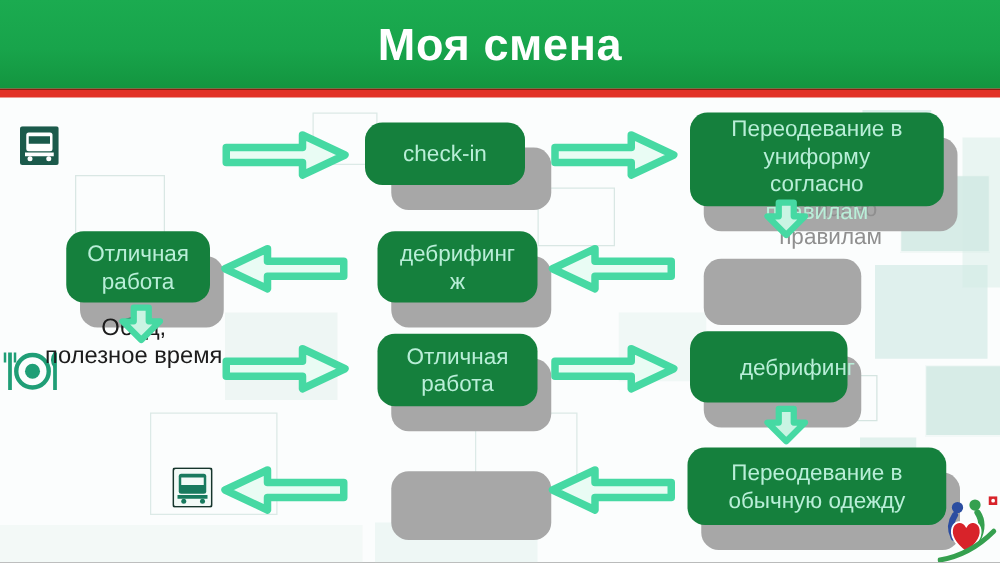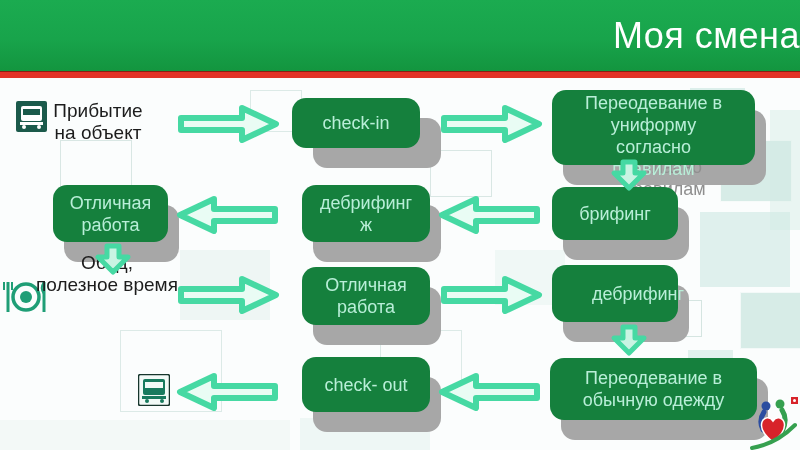--- a/index.html
+++ b/index.html
@@ -5,22 +5,22 @@
   html,body{margin:0;padding:0;background:#888;}
   .slide{position:relative;width:800px;height:450px;background:#fbfdfd;overflow:hidden;
          font-family:"Liberation Sans",sans-serif;}
 
   
   .tile{position:absolute;pointer-events:none;}
 
   
   .header{position:absolute;left:0;top:0;width:800px;height:71px;
           background:linear-gradient(180deg,#1bab50 0%,#18a44b 55%,#13953f 100%);z-index:5;}
-  .header .title{display:block;text-align:right;line-height:71px;font-size:36px;
-          font-weight:400;color:#ffffff;letter-spacing:.5px;}
+  .header .title{display:block;text-align:center;line-height:71px;font-size:36px;
+          font-weight:700;color:#ffffff;letter-spacing:.5px;}
   .red-line{position:absolute;left:0;top:71px;width:800px;height:6px;background:#e23227;
           border-top:1px solid #8c1d12;z-index:5;}
 
   
   .box,.box-shadow{position:absolute;border-radius:14px;box-sizing:border-box;}
   .box{background:#15803d;color:#b9eed8;z-index:2;display:flex;align-items:center;
        justify-content:center;text-align:center;font-size:18px;line-height:22px;}
   .box .ml{white-space:pre-line;}
   .box-shadow{background:#a7a7a7;z-index:1;color:#8f8f8f;display:flex;
        justify-content:center;text-align:center;font-size:18px;line-height:22px;}
@@ -100,22 +100,20 @@
   <span class="icon ic-bus1">
     <svg width="31" height="31" viewBox="0 0 31 31">
       <rect x="0" y="0" width="31" height="31" rx="2" fill="#1b5a4b"></rect>
       <rect x="5" y="5" width="21" height="15" rx="2" fill="#ffffff"></rect>
       <rect x="7" y="8" width="17" height="6" fill="#1b5a4b"></rect>
       <rect x="4" y="21" width="23" height="3" fill="#ffffff"></rect>
       <circle cx="8" cy="26" r="2" fill="#ffffff"></circle>
       <circle cx="23" cy="26" r="2" fill="#ffffff"></circle>
     </svg>
   </span>
-  <div class="side-label lbl-arrival ml">Прибытие
-на объект</div>
 
   <span class="arr a-r1a">
     <svg width="104" height="42" viewBox="0 0 104 42">
         <polygon points="4,15 65,15 65,5 99,21 65,37 65,27 4,27" fill="#e9fcf4" stroke="#46d9a3" stroke-width="6" stroke-linejoin="round"></polygon>
       </svg>
   </span>
 
   <div class="box-shadow s-checkin"></div>
   <div class="box b-checkin">
     <span class="ml">check-in</span>
@@ -164,23 +162,20 @@
 ж</span>
   </div>
 
   <span class="arr a-l2b">
     <svg width="104" height="42" viewBox="0 0 104 42">
         <polygon points="100,15 39,15 39,5 5,21 39,37 39,27 100,27" fill="#e9fcf4" stroke="#46d9a3" stroke-width="6" stroke-linejoin="round"></polygon>
       </svg>
   </span>
 
   <div class="box-shadow s-brief"></div>
-  <div class="box b-brief">
-    <span class="ml">брифинг</span>
-  </div>
 
   <span class="arr a-d2">
     <svg width="38" height="34" viewBox="0 0 38 34">
         <polygon points="13,4 25,4 25,15 34,15 19,30 4,15 13,15" fill="#c9f4e3" stroke="#46d9a3" stroke-width="5" stroke-linejoin="round"></polygon>
       </svg>
   </span>
 
   <span class="icon ic-lunch">
     <svg width="46" height="40" viewBox="0 0 46 40">
       <line x1="6" y1="6" x2="6" y2="36" stroke="#1f9e76" stroke-width="3"></line>
@@ -235,23 +230,20 @@
     </svg>
   </span>
 
   <span class="arr a-l4a">
     <svg width="104" height="42" viewBox="0 0 104 42">
         <polygon points="100,15 39,15 39,5 5,21 39,37 39,27 100,27" fill="#e9fcf4" stroke="#46d9a3" stroke-width="6" stroke-linejoin="round"></polygon>
       </svg>
   </span>
 
   <div class="box-shadow s-checkout"></div>
-  <div class="box b-checkout">
-    <span class="ml">check- out</span>
-  </div>
 
   <span class="arr a-l4b">
     <svg width="104" height="42" viewBox="0 0 104 42">
         <polygon points="100,15 39,15 39,5 5,21 39,37 39,27 100,27" fill="#e9fcf4" stroke="#46d9a3" stroke-width="6" stroke-linejoin="round"></polygon>
       </svg>
   </span>
 
   <div class="box-shadow s-uniformoff"></div>
   <div class="box b-uniformoff">
     <span class="ml">Переодевание в

